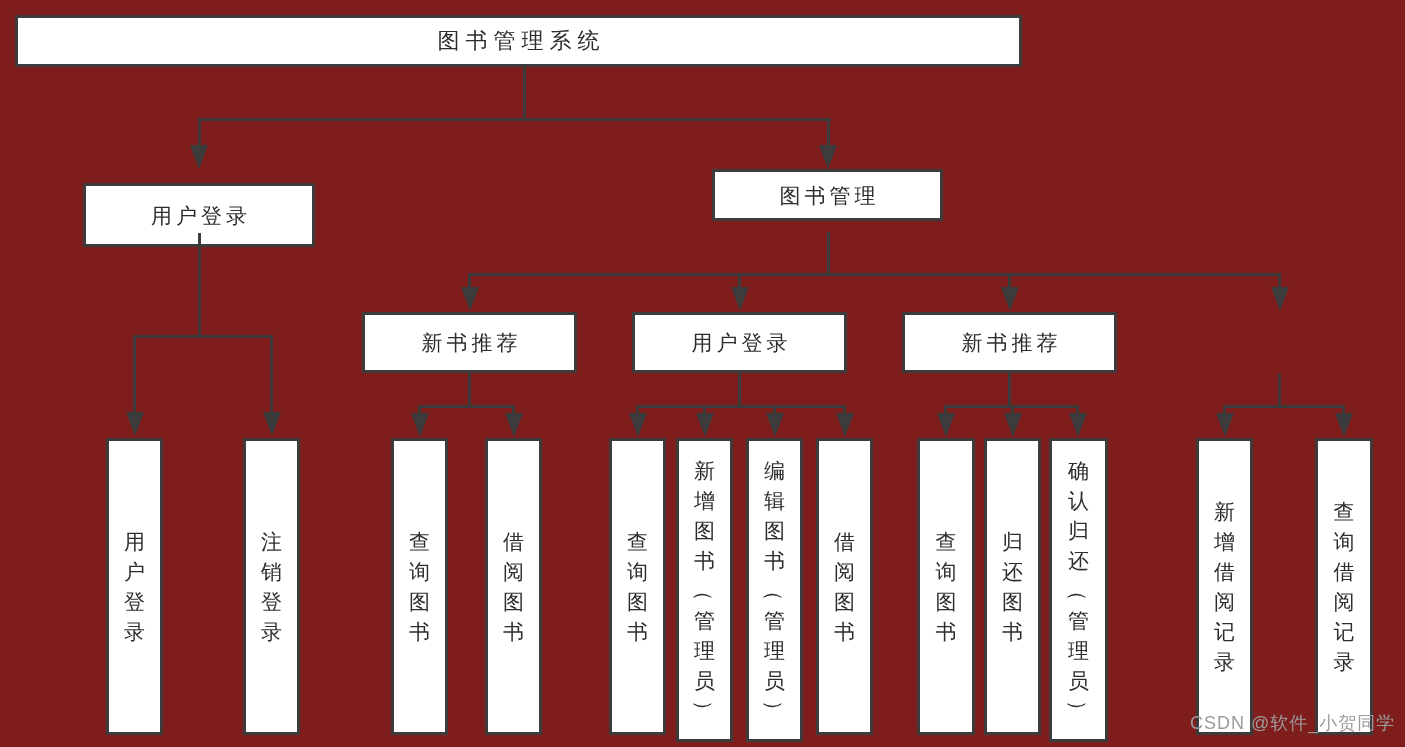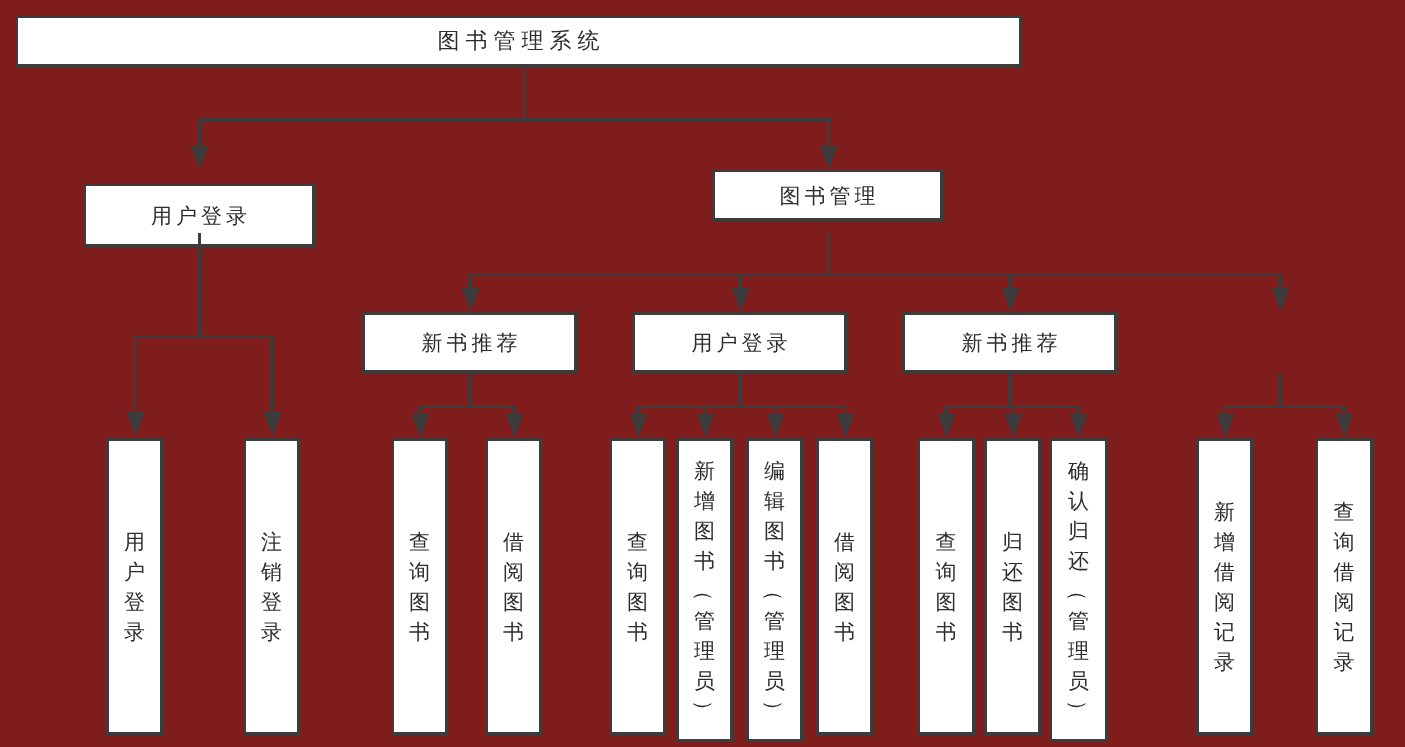--- a/index.html
+++ b/index.html
@@ -177,20 +177,21 @@
     <span class="vtext">
         <span class="vchar">查</span>
         <span class="vchar">询</span>
         <span class="vchar">借</span>
         <span class="vchar">阅</span>
         <span class="vchar">记</span>
         <span class="vchar">录</span>
       </span>
   </div>
 
+  <div class="watermark">CSDN @软件_小贺同学</div>
 <div class="cline" style="left: 523px; top: 66px; width: 3px; height: 54px;"></div>
     <div class="cline" style="left: 198px; top: 118px; width: 633px; height: 3px;"></div>
     <div class="cline" style="left: 198px; top: 118px; width: 3px; height: 31px;"></div>
     <div class="cline" style="left: 827px; top: 118px; width: 3px; height: 31px;"></div>
     <div class="cline" style="left: 198px; top: 233px; width: 3px; height: 102px;"></div>
     <div class="cline" style="left: 133px; top: 335px; width: 140px; height: 3px;"></div>
     <div class="cline" style="left: 133px; top: 335px; width: 3px; height: 81px;"></div>
     <div class="cline" style="left: 270px; top: 335px; width: 3px; height: 81px;"></div>
     <div class="cline" style="left: 827px; top: 232px; width: 3px; height: 41px;"></div>
     <div class="cline" style="left: 468px; top: 273px; width: 813px; height: 3px;"></div>

